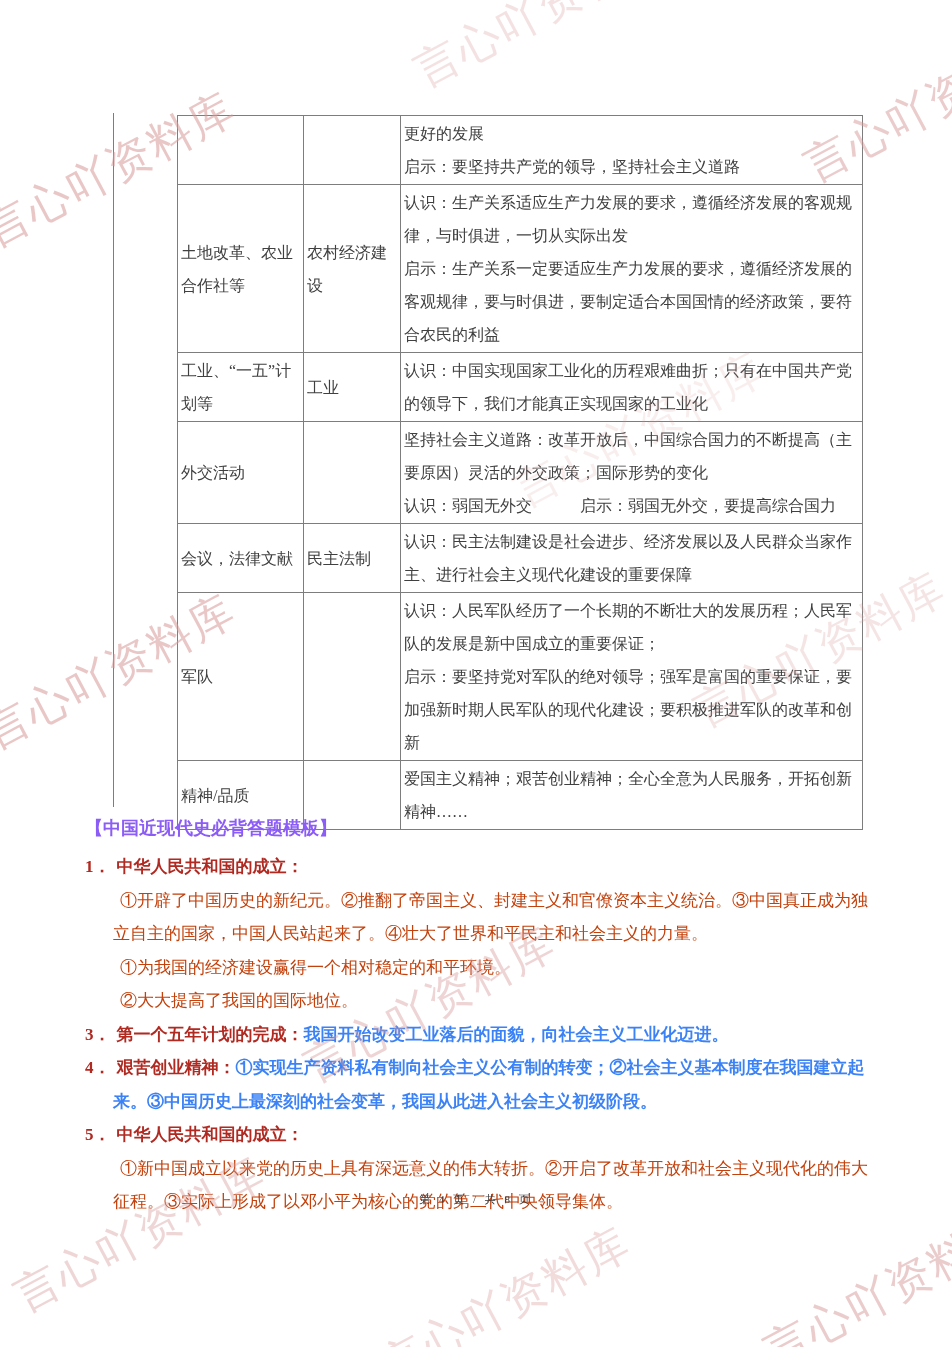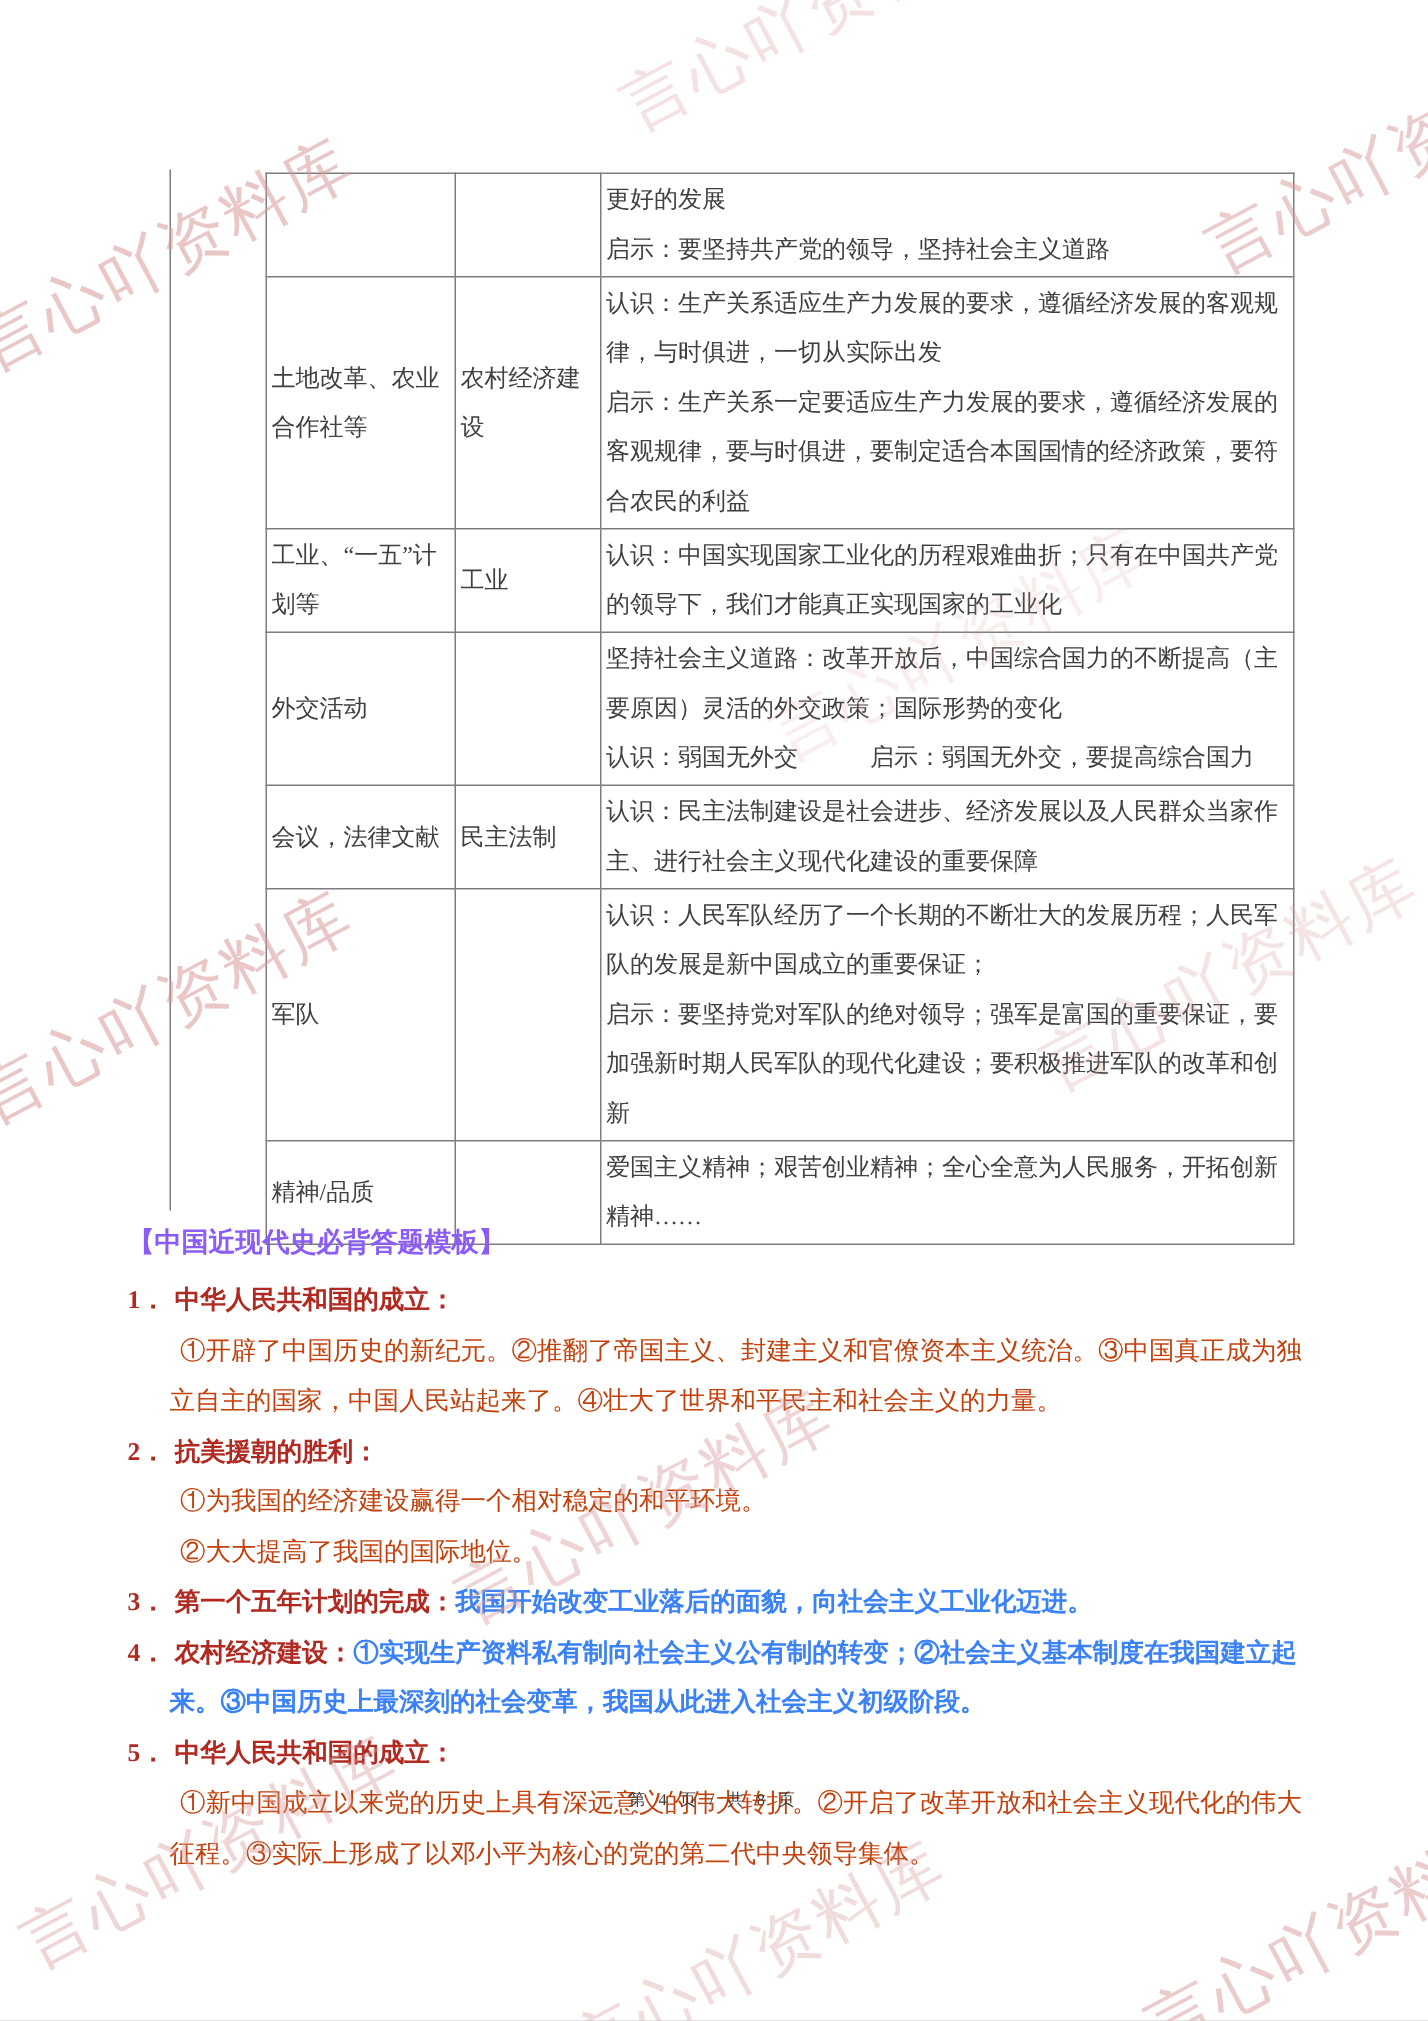--- a/index.html
+++ b/index.html
@@ -183,31 +183,30 @@
 
   <div class="section">
     <div class="heading">【中国近现代史必背答题模板】</div>
 
     <div class="item">
       <div class="head"><span class="num">1．</span><span class="ttl">中华人民共和国的成立：</span></div>
       <div class="body">①开辟了中国历史的新纪元。②推翻了帝国主义、封建主义和官僚资本主义统治。③中国真正成为独立自主的国家，中国人民站起来了。④壮大了世界和平民主和社会主义的力量。</div>
     </div>
 
     <div class="item">
-      <div class="head"><span class="num">2．</span><span class="ttl">抗美援朝的胜利：</span></div>
       <div class="body">①为我国的经济建设赢得一个相对稳定的和平环境。</div>
       <div class="body">②大大提高了我国的国际地位。</div>
     </div>
 
     <div class="item">
       <div class="head"><span class="num">3．</span><span class="ttl">第一个五年计划的完成：</span><span class="inline-body">我国开始改变工业落后的面貌，向社会主义工业化迈进。</span></div>
     </div>
 
     <div class="item">
-      <div class="head"><span class="num">4．</span><span class="ttl">农村经济建设：</span><span class="inline-body">①实现生产资料私有制向社会主义公有制的转变；②社会主义基本制度在我国建立起来。③中国历史上最深刻的社会变革，我国从此进入社会主义初级阶段。</span></div>
+      <div class="head"><span class="num">4．</span><span class="ttl">艰苦创业精神：</span><span class="inline-body">①实现生产资料私有制向社会主义公有制的转变；②社会主义基本制度在我国建立起来。③中国历史上最深刻的社会变革，我国从此进入社会主义初级阶段。</span></div>
     </div>
 
     <div class="item">
       <div class="head"><span class="num">5．</span><span class="ttl">中华人民共和国的成立：</span></div>
       <div class="body">①新中国成立以来党的历史上具有深远意义的伟大转折。②开启了改革开放和社会主义现代化的伟大征程。③实际上形成了以邓小平为核心的党的第二代中央领导集体。</div>
     </div>
   </div>
 
   <div class="footer">第 4 页 / 共 8 页</div>
 

